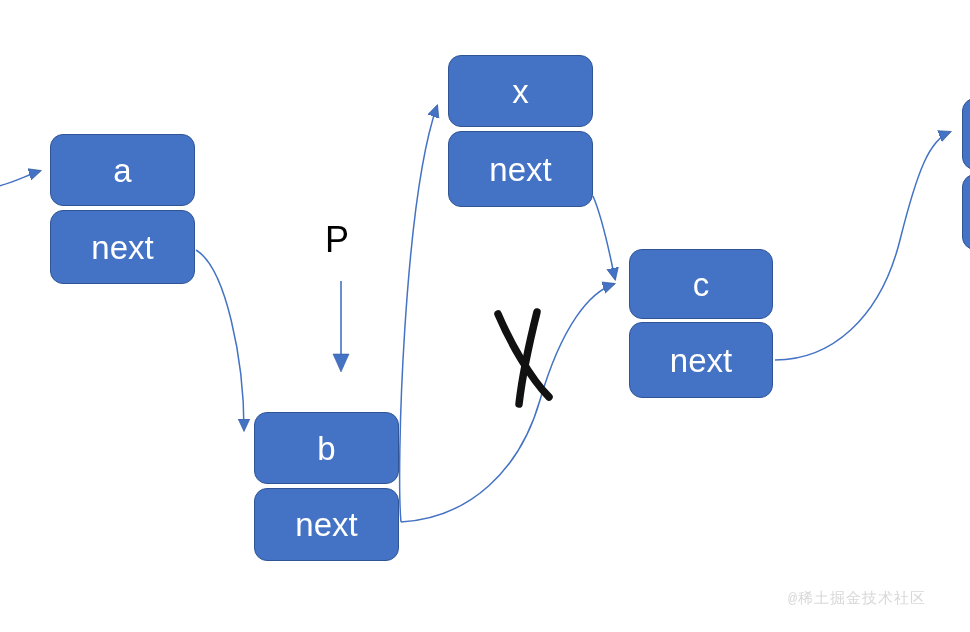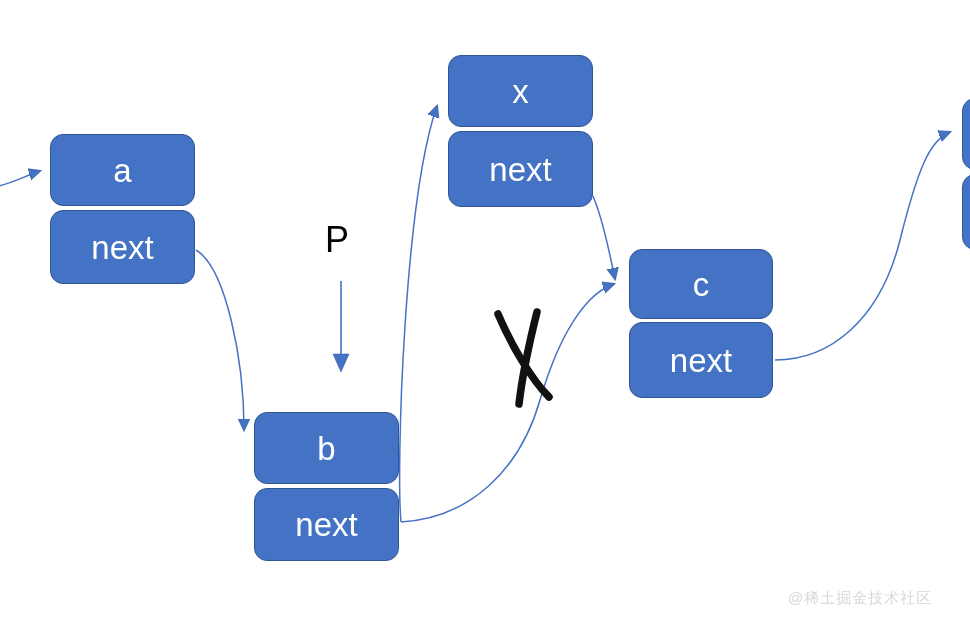--- a/index.html
+++ b/index.html
@@ -53,21 +53,21 @@
     position: absolute;
     color: #000000;
     font-size: 36px;
     font-family: "Liberation Sans", sans-serif;
     line-height: 1;
   }
   .watermark {
     position: absolute;
     color: #D8D8D8;
     font-size: 15px;
-    font-family: Liberation Sans, sans-serif;
+    font-family: Liberation Mono, monospace;
     letter-spacing: 1px;
     white-space: nowrap;
   }
 </style>
 </head>
 <body>
 
 <div id="stage">
 
   <svg class="edges" viewBox="0 0 970 632" xmlns="http://www.w3.org/2000/svg">

